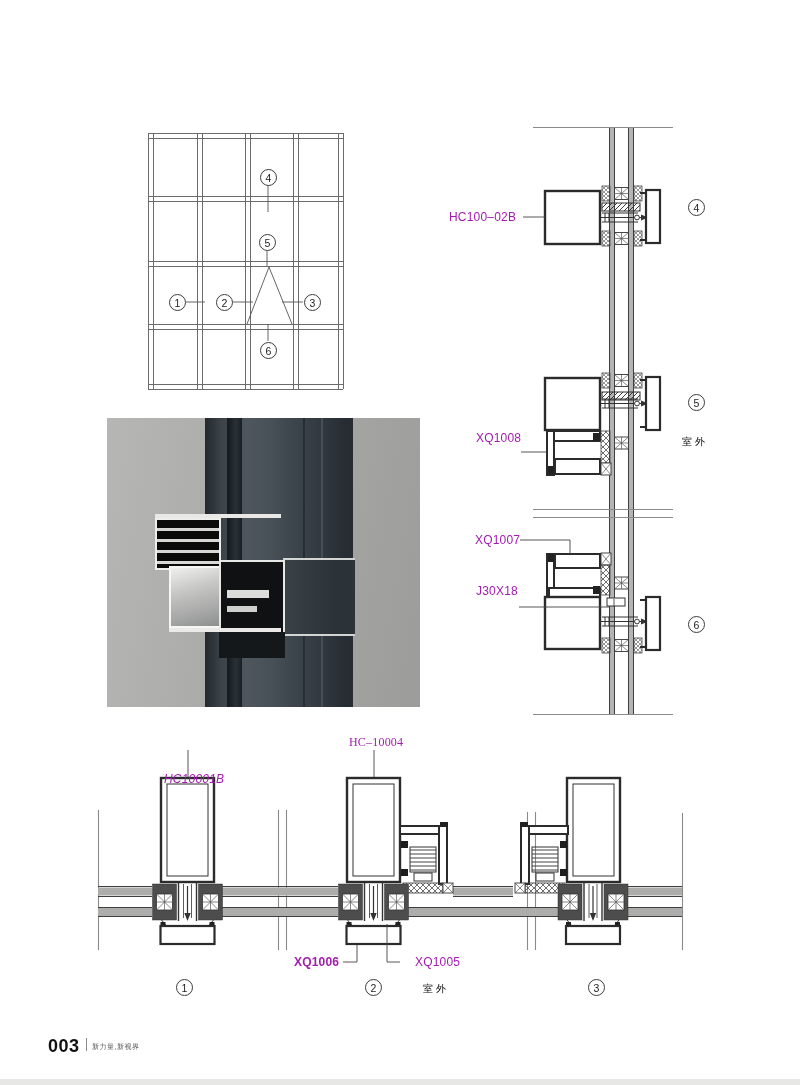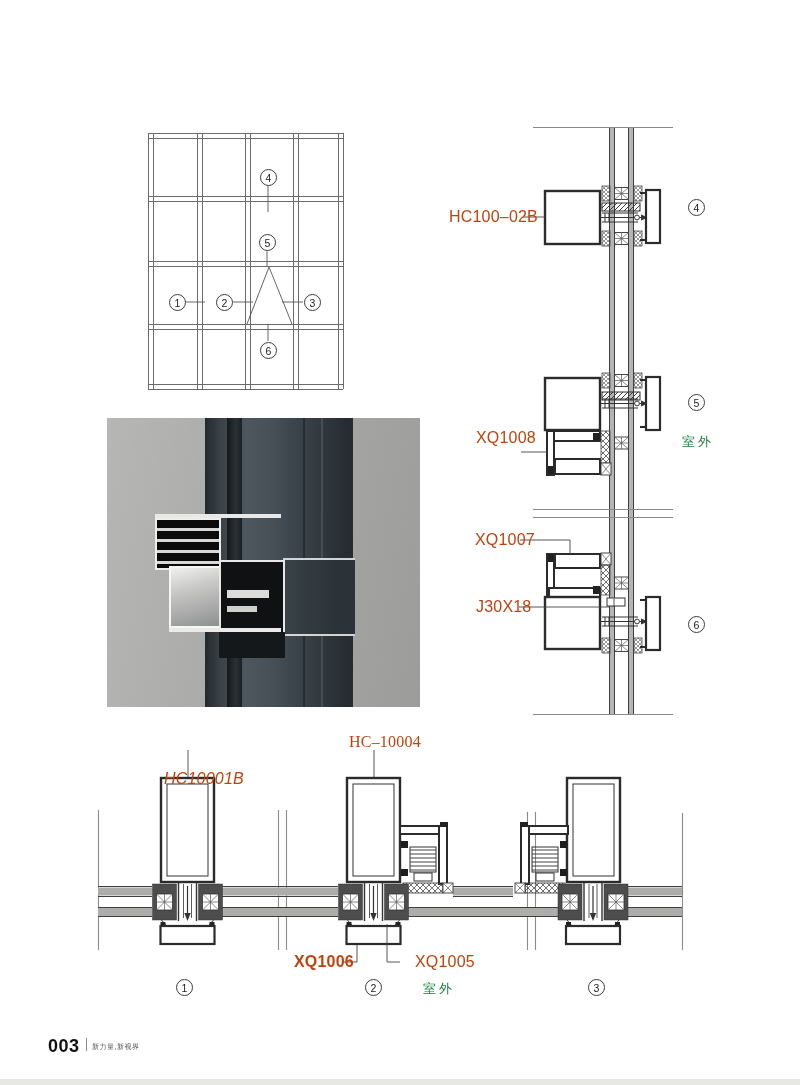--- a/index.html
+++ b/index.html
@@ -1,21 +1,21 @@
 <!DOCTYPE html>
 <html><head>
 <meta charset="utf-8">
 <style>
   html,body{margin:0;padding:0;background:#fff;}
   .page{position:relative;width:800px;height:1085px;background:#fff;overflow:hidden;
         font-family:"Liberation Sans",sans-serif;}
   svg{position:absolute;left:0;top:0;}
-  .lbl{position:absolute;font-size:16px;line-height:14px;color:#c2410c;
+  .lbl{position:absolute;font-size:12px;line-height:14px;color:#a21caf;
        letter-spacing:.2px;white-space:nowrap;}
-  .cjk{font-size:13px;letter-spacing:3px;color:#15803d;}
+  .cjk{font-size:10px;letter-spacing:3px;color:#000000;}
   .co{position:absolute;width:17px;height:17px;border:1.2px solid #3c3c3c;border-radius:50%;
       background:#fff;font-size:10.5px;line-height:16px;text-align:center;color:#222;box-sizing:border-box;}
   .footer-num{position:absolute;left:48px;top:1036px;font-size:18px;font-weight:bold;color:#111;letter-spacing:.5px;}
   .footer-div{position:absolute;left:86px;top:1038px;width:1px;height:13px;background:#8a8a8a;}
   .footer-slogan{position:absolute;left:92px;top:1042px;font-size:7px;color:#555;letter-spacing:.5px;}
   .page-bottom{position:absolute;left:0;bottom:0;width:100%;height:6px;background:#e7e7e5;}
   
   .photo{position:absolute;left:107px;top:418px;width:313px;height:289px;overflow:hidden;
          background:linear-gradient(100deg,#b6b6b4,#a7a7a5 55%,#9c9c9a);}
   .ph-col{position:absolute;left:98px;top:0;width:148px;height:100%;
@@ -251,21 +251,21 @@
   <div class="co" style="left:216px;top:294px;">2</div>
   <div class="co" style="left:304px;top:294px;">3</div>
   <div class="co" style="left:260px;top:342px;">6</div>
 
   <div class="lbl" style="left:449px;top:210px;">HC100–02B</div>
   <div class="co" style="left:688px;top:199px;">4</div>
   <div class="co" style="left:688px;top:394px;">5</div>
   <div class="lbl cjk" style="left:682px;top:435px;">室外</div>
   <div class="lbl" style="left:476px;top:431px;">XQ1008</div>
   <div class="lbl" style="left:475px;top:533px;">XQ1007</div>
-  <div class="lbl" style="left:476px;top:600px;">J30X18</div>
+  <div class="lbl" style="left:476px;top:584px;">J30X18</div>
   <div class="co" style="left:688px;top:616px;">6</div>
 
   <div class="lbl" style="left:164px;top:772px;font-style:italic;">HC10001B</div>
   <div class="lbl" style="left:349px;top:735px;font-family:Liberation Serif, serif;">HC–10004</div>
   <div class="lbl" style="left:294px;top:955px;font-weight:bold;">XQ1006</div>
   <div class="lbl" style="left:401px;top:955px;margin-left:14px;">XQ1005</div>
   <div class="co" style="left:176px;top:979px;">1</div>
   <div class="co" style="left:365px;top:979px;">2</div>
   <div class="lbl cjk" style="left:423px;top:982px;">室外</div>
   <div class="co" style="left:588px;top:979px;">3</div>

